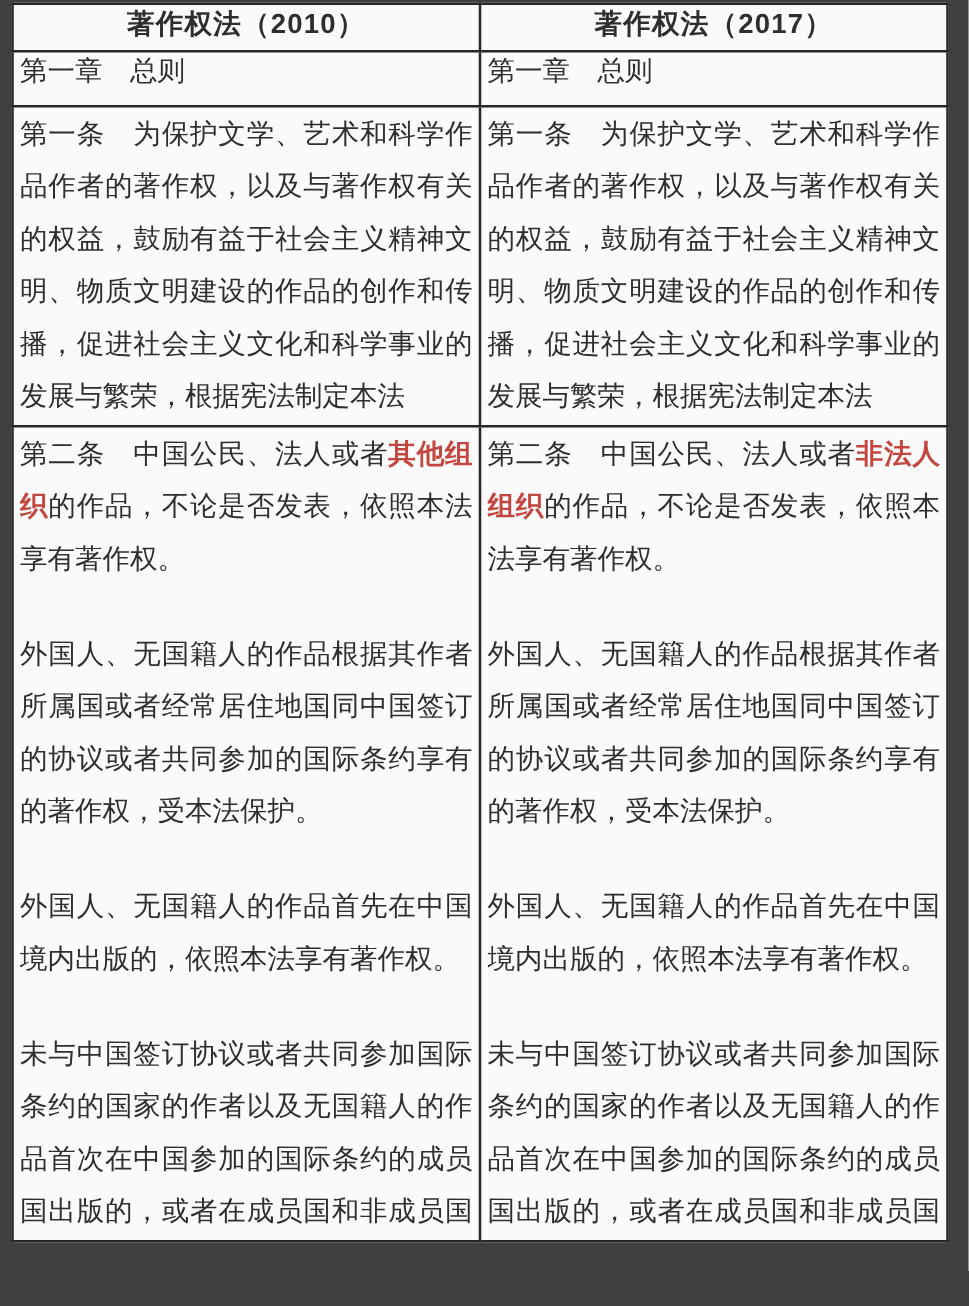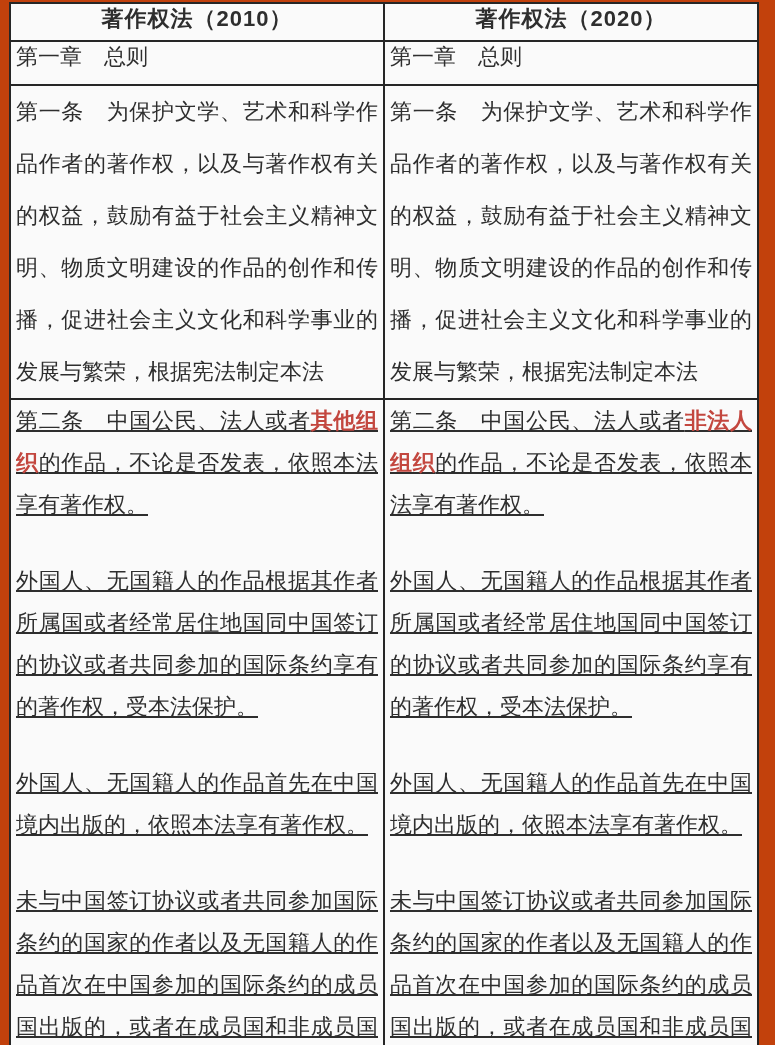--- a/index.html
+++ b/index.html
@@ -5,21 +5,21 @@
   html, body {
     margin: 0;
     padding: 0;
     background: #fdfdfd;
     font-family: "Liberation Sans", sans-serif;
   }
   .page {
     position: relative;
     width: 775px;
     height: 1045px;
-    background: #c2410c;
+    background: #404040;
     overflow: hidden;
   }
   table.cmp {
     position: absolute;
     left: 9px;
     top: 2px;
     width: 750px;
     border-collapse: collapse;
     table-layout: fixed;
     background: #fafafa;
@@ -41,52 +41,51 @@
     letter-spacing: 1px;
   }
   td.chapter {
     height: 42px;
     vertical-align: middle;
     text-align: left;
     border-radius: 18px;
   }
   td.article1 {
     height: 254px;
-    line-height: 52px;
+    line-height: 42px;
     text-align: justify;
     padding-top: 2px;
   }
   td.article2 {
     height: 650px;
     padding-top: 2px;
   }
   .cellclip {
     height: 648px;
     overflow: hidden;
   }
   .cellclip p {
     margin: 0 0 34px 0;
     line-height: 42px;
     text-align: justify;
-    text-decoration: underline;
   }
   .hl {
     color: #c3473f;
     font-weight: bold;
   }
 </style>
 </head>
 <body>
 
 <div class="page">
   <table class="cmp">
     <tbody>
         <tr>
       <th class="hdr">著作权法（2010）</th>
-      <th class="hdr">著作权法（2020）</th>
+      <th class="hdr">著作权法（2017）</th>
     </tr>
 
     <tr>
       <td class="chapter">第一章　总则</td>
       <td class="chapter">第一章　总则</td>
     </tr>
 
     <tr>
       <td class="article1">第一条　为保护文学、艺术和科学作品作者的著作权，以及与著作权有关的权益，鼓励有益于社会主义精神文明、物质文明建设的作品的创作和传播，促进社会主义文化和科学事业的发展与繁荣，根据宪法制定本法</td>
       <td class="article1">第一条　为保护文学、艺术和科学作品作者的著作权，以及与著作权有关的权益，鼓励有益于社会主义精神文明、物质文明建设的作品的创作和传播，促进社会主义文化和科学事业的发展与繁荣，根据宪法制定本法</td>

